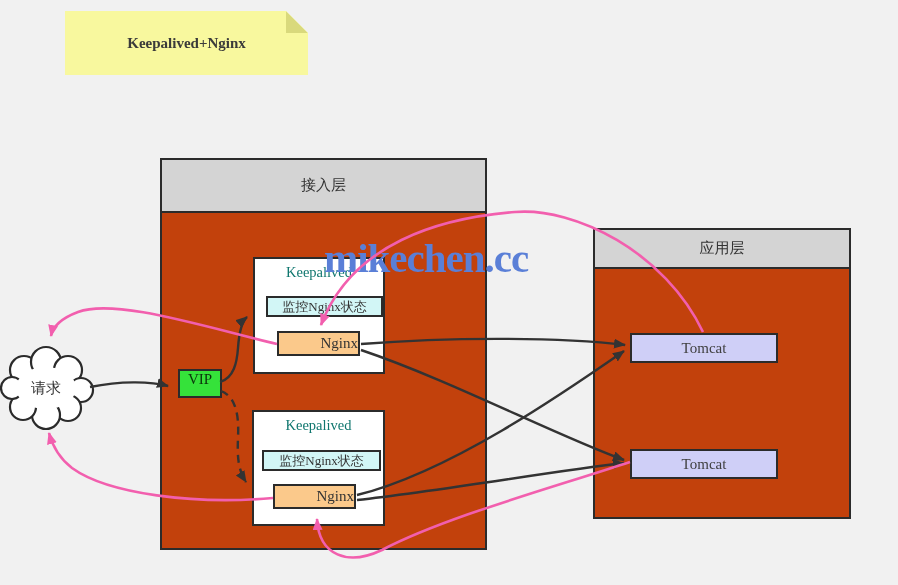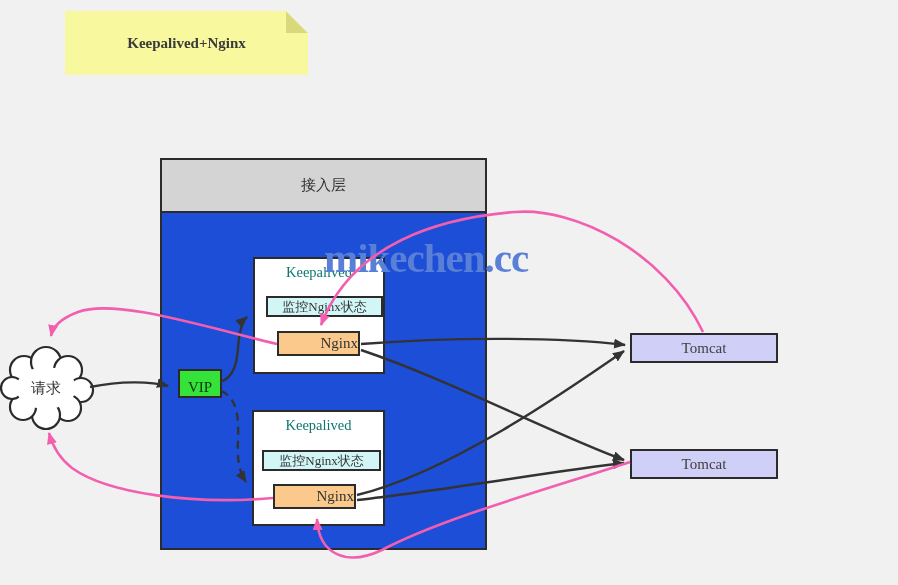--- a/index.html
+++ b/index.html
@@ -21,21 +21,21 @@
     left:65px; top:11px; width:243px; height:64px; background:var(--note-yellow);
     clip-path:polygon(0 0, calc(100% - 22px) 0, 100% 22px, 100% 100%, 0 100%);
     display:flex; align-items:center; justify-content:center; z-index:5;
   }
   .note-fold{
     position:absolute; right:0; top:0; width:22px; height:22px; background:var(--note-fold);
     clip-path:polygon(0 0, 100% 100%, 0 100%);
   }
   .note-title{font-size:15px; font-weight:bold; color:#3a3a3a;}
   
-  .container{background:#1d4ed8; border:2px solid var(--border); z-index:2;}
+  .container{background:#c2410c; border:2px solid var(--border); z-index:2;}
   .layer-header{
     background:var(--header-gray); border-bottom:2px solid var(--border);
     display:flex; align-items:center; justify-content:center;
     font-size:15px; color:#333;
   }
   .access{left:160px; top:158px; width:323px; height:388px;}
   .access .layer-header{height:51px;}
   .app{left:593px; top:228px; width:254px; height:287px;}
   .app .layer-header{height:37px;}
   
@@ -51,21 +51,21 @@
   .backup .monitor{left:8px; top:38px; width:115px; height:17px;}
   .nginx{
     position:absolute; background:var(--nginx-orange); border:2px solid var(--border);
     display:flex; align-items:center; justify-content:flex-end; font-size:15px; color:#333;
   }
   .master .nginx{left:22px; top:72px; width:79px; height:21px;}
   .backup .nginx{left:19px; top:72px; width:79px; height:21px;}
   
   .vip{
     left:178px; top:369px; width:40px; height:25px; background:var(--vip-green);
-    border:2px solid var(--border); display:flex; align-items:flex-end; justify-content:center;
+    border:2px solid var(--border); display:flex; align-items:flex-start; justify-content:center;
     font-size:15px; color:#0b330b; z-index:7;
   }
   
   .tomcat{
     background:var(--tomcat-purple); border:2px solid var(--border); z-index:6;
     display:flex; align-items:center; justify-content:center; font-size:15px; color:#404040;
   }
   .tomcat1{left:630px; top:333px; width:144px; height:26px;}
   .tomcat2{left:630px; top:449px; width:144px; height:26px;}
   
@@ -97,20 +97,25 @@
     <div class="note-fold"></div>
     <div class="note-title">Keepalived+Nginx</div>
   </div>
 
   <div class="abs container access">
     <div class="layer-header">
       <span>接入层</span>
     </div>
   </div>
 
+  <div class="abs container app">
+    <div class="layer-header">
+      <span>应用层</span>
+    </div>
+  </div>
 
   <div class="abs kbox master">
     <div class="ktitle">
       <div>Keepalived</div>
     </div>
     <div class="monitor">
       <span>监控Nginx状态</span>
     </div>
     <div class="nginx">
       <span>Nginx</span>

